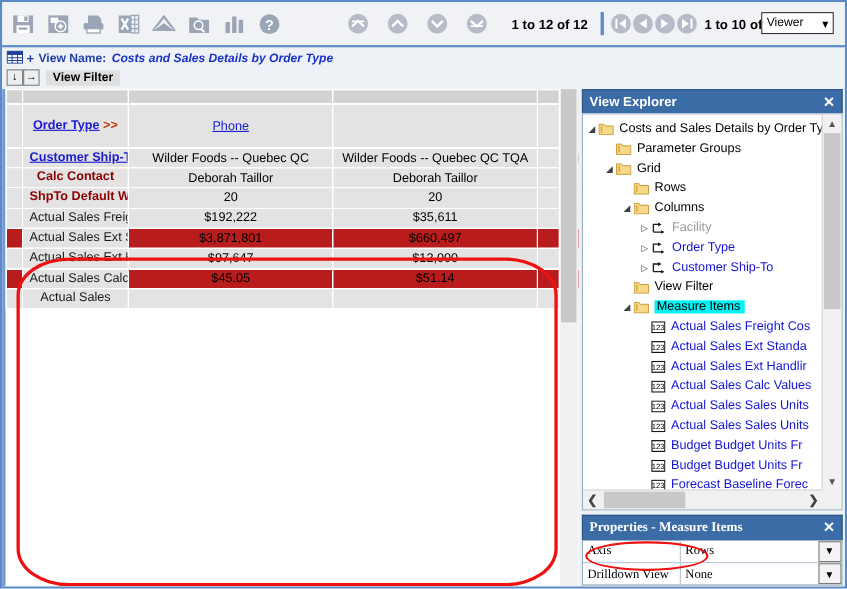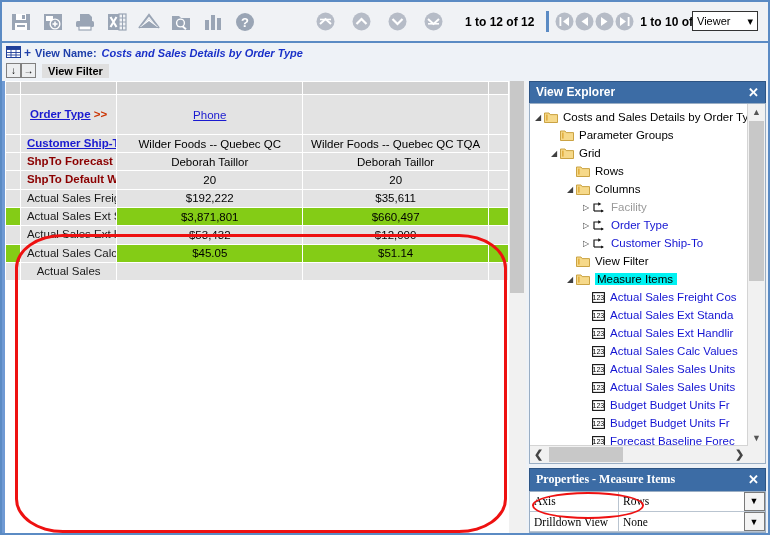--- a/index.html
+++ b/index.html
@@ -119,21 +119,21 @@
     padding: 2px 6px;
     box-sizing: border-box;
     overflow: hidden;
     white-space: nowrap;
   }
   .c-marker { width: 13px; background: #c9c9c9; padding: 0 !important;}
   .c-head   { width: 84px; }
   .c-data   { width: 162px; }
 
   tr.shade td { background: #e3e3e3; }
-  tr.plain td { background: #84cc16; }
+  tr.plain td { background: #b91c1c; }
 
   td.rowhdr {
     background: #e3e3e3 !important;
     text-align: center;
     color: #8b0000;
     font-weight: bold;
     font-size: 11px;
     white-space: normal;
     line-height: 1.15;
   }
@@ -458,21 +458,21 @@
             </tr>
             <tr class="shade">
               <td class="c-marker"></td>
               <td class="rowhdr"><span class="hdr-link">Customer Ship-To</span></td>
               <td class="datacell">Wilder Foods -- Quebec QC</td>
               <td class="datacell">Wilder Foods -- Quebec QC TQA</td>
               <td class="datacell">Wilder Foods -- Quebec Q</td>
             </tr>
             <tr class="shade">
               <td class="c-marker"></td>
-              <td class="rowhdr">ShpTo Forecast</td>
+              <td class="rowhdr">Calc Contact</td>
               <td class="datacell">Deborah Taillor</td>
               <td class="datacell">Deborah Taillor</td>
               <td class="datacell">Deborah Taillor</td>
             </tr>
             <tr class="shade">
               <td class="c-marker"></td>
               <td class="rowhdr">ShpTo Default Warehouse</td>
               <td class="datacell">20</td>
               <td class="datacell">20</td>
               <td class="datacell">20</td>
@@ -487,21 +487,21 @@
             <tr class="plain">
               <td class="c-marker"></td>
               <td class="measurehdr">Actual Sales Ext Standard Cost Q1 10 to Q4 16</td>
               <td class="datacell">$3,871,801</td>
               <td class="datacell">$660,497</td>
               <td class="datacell">$1</td>
             </tr>
             <tr class="shade">
               <td class="c-marker"></td>
               <td class="measurehdr">Actual Sales Ext Handling Cost Q1 10 to Q4 16</td>
-              <td class="datacell">$53,432</td>
+              <td class="datacell">$97,647</td>
               <td class="datacell">$12,000</td>
               <td class="datacell">$</td>
             </tr>
             <tr class="plain">
               <td class="c-marker"></td>
               <td class="measurehdr">Actual Sales Calc Values Sales Avg Selling Price Q1 10 to Q4 16</td>
               <td class="datacell">$45.05</td>
               <td class="datacell">$51.14</td>
               <td class="datacell">$</td>
             </tr>

